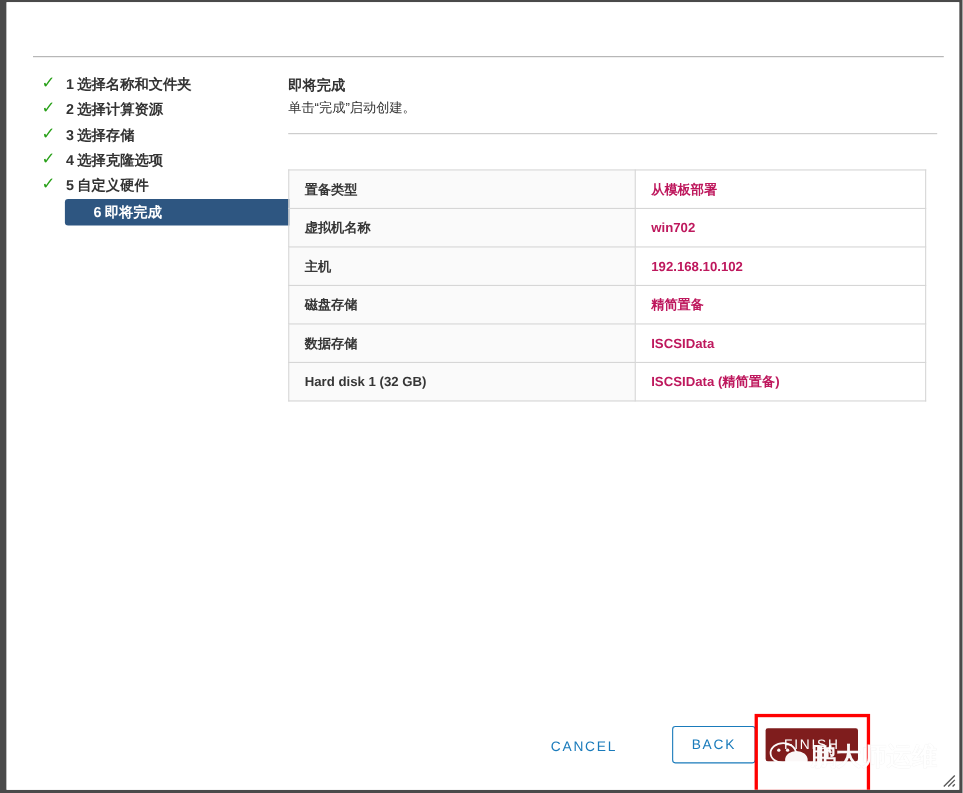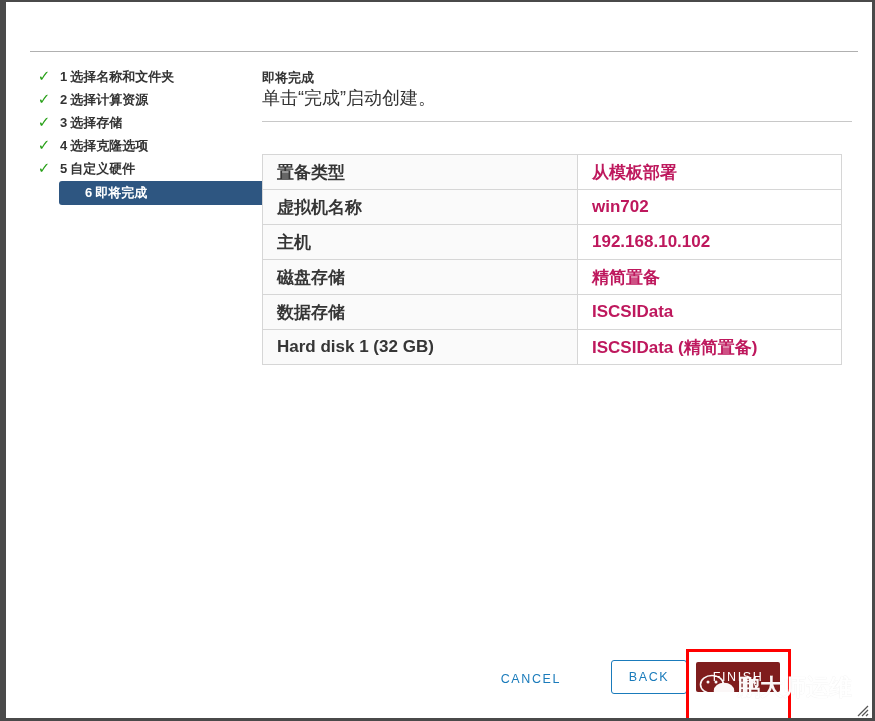--- a/index.html
+++ b/index.html
@@ -103,21 +103,21 @@
     top: 66px;
     width: 590px;
   }
   #content-title {
     font-size: 13px;
     font-weight: bold;
     color: #333333;
     line-height: 20px;
   }
   #content-sub {
-    font-size: 18px;
+    font-size: 12px;
     color: #333333;
     line-height: 20px;
   }
   #content-rule {
     position: absolute;
     left: 256px;
     top: 119px;
     width: 590px;
     height: 1px;
     background: #c8c8c8;
@@ -129,21 +129,21 @@
     left: 256px;
     top: 152px;
     width: 580px;
     border-collapse: collapse;
     table-layout: fixed;
   }
   #summary-table td {
     border: 1px solid #d6d6d6;
     height: 34px;
     padding: 0 14px;
-    font-size: 17px;
+    font-size: 12px;
     vertical-align: middle;
   }
   #summary-table td.k {
     width: 286px;
     background: #fafafa;
     color: #363636;
     font-weight: bold;
   }
   #summary-table td.v {
     color: #be185d;

